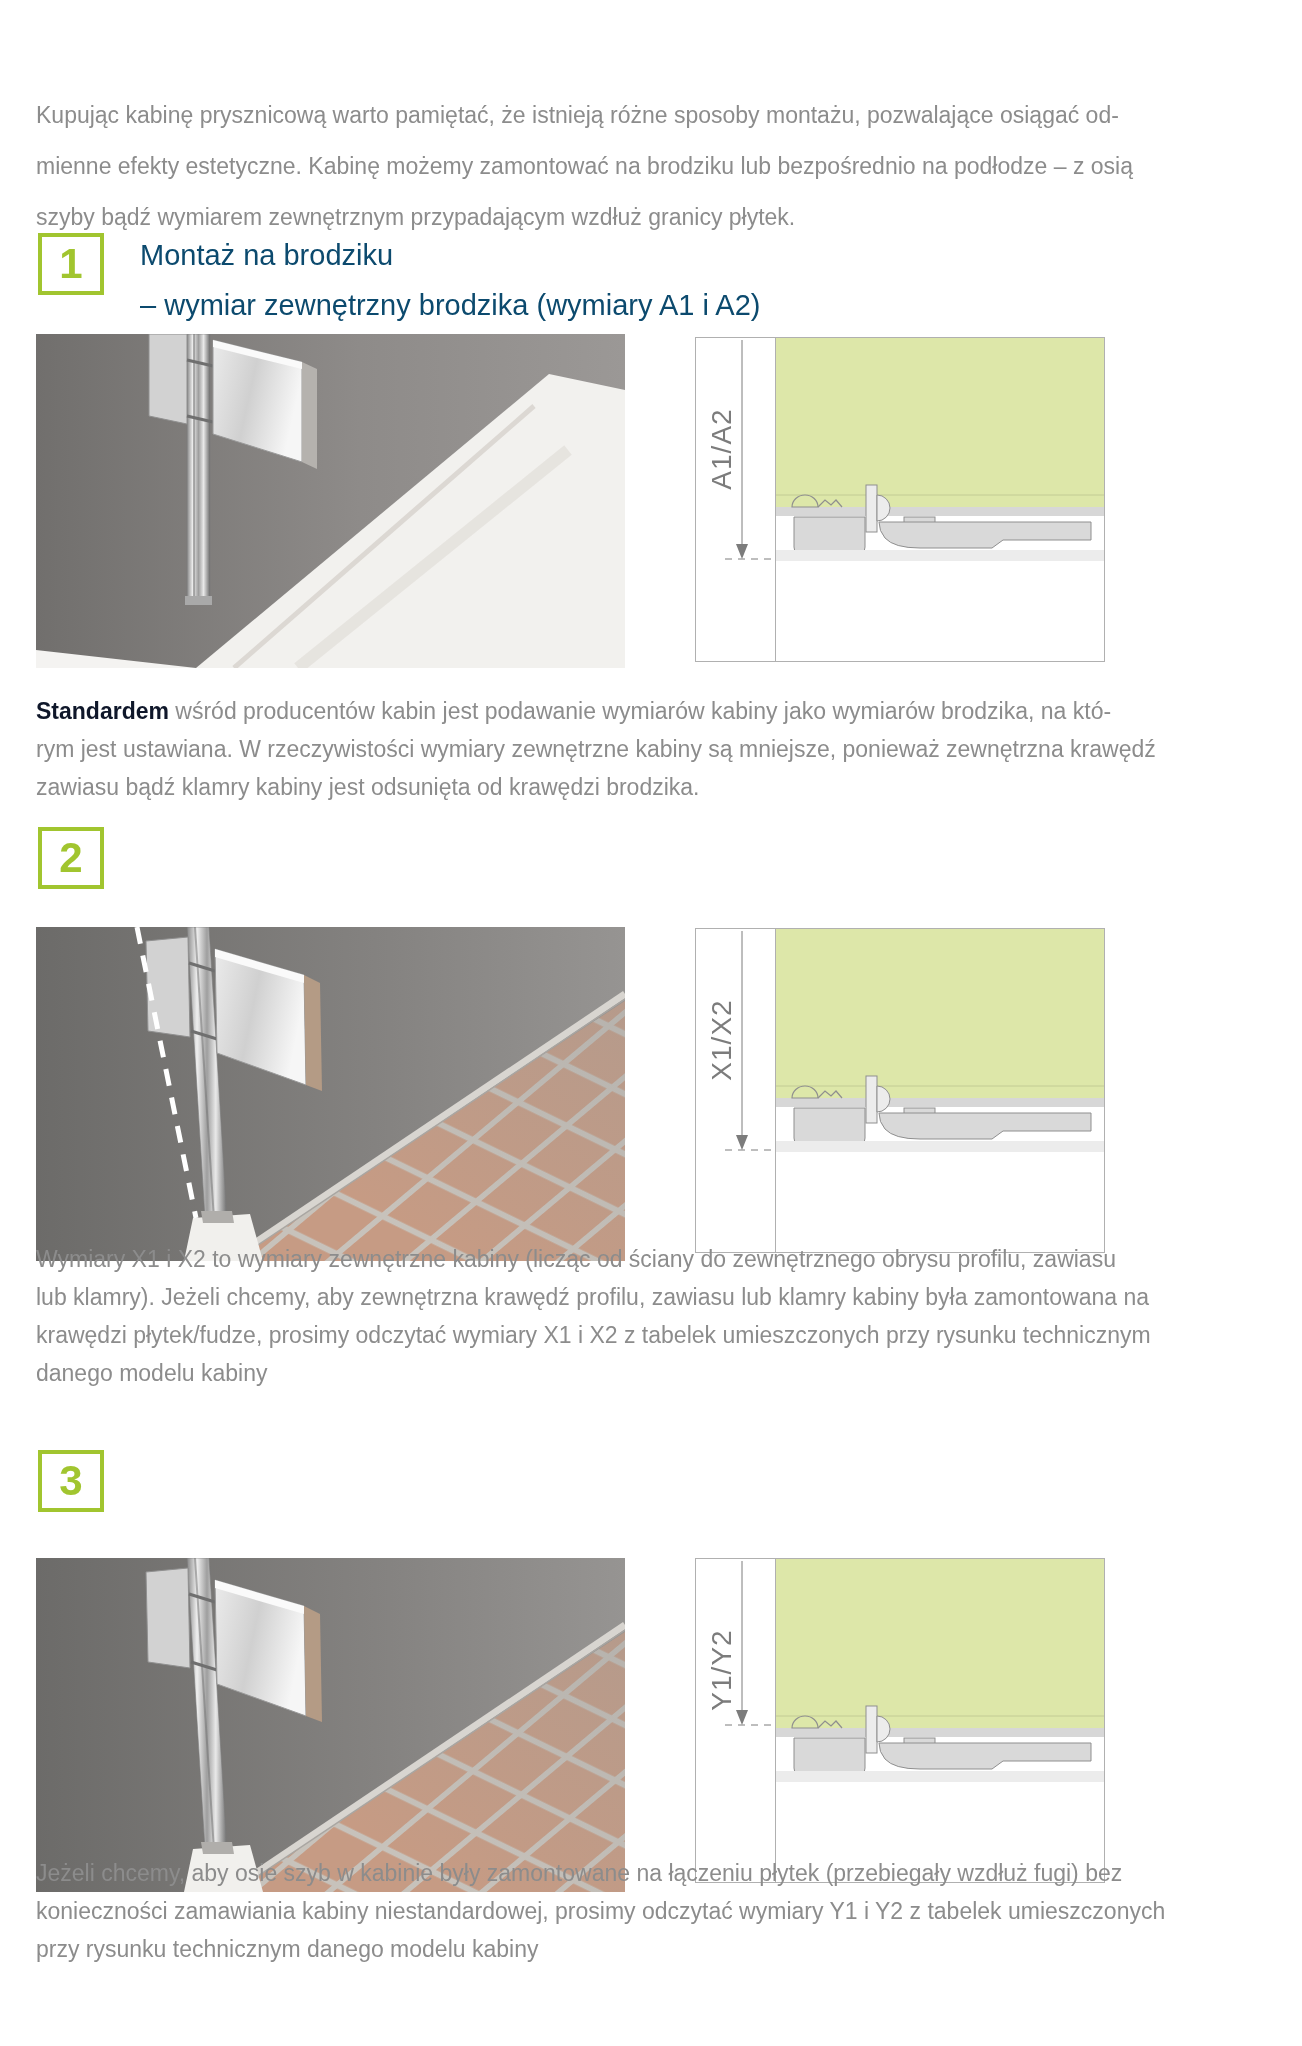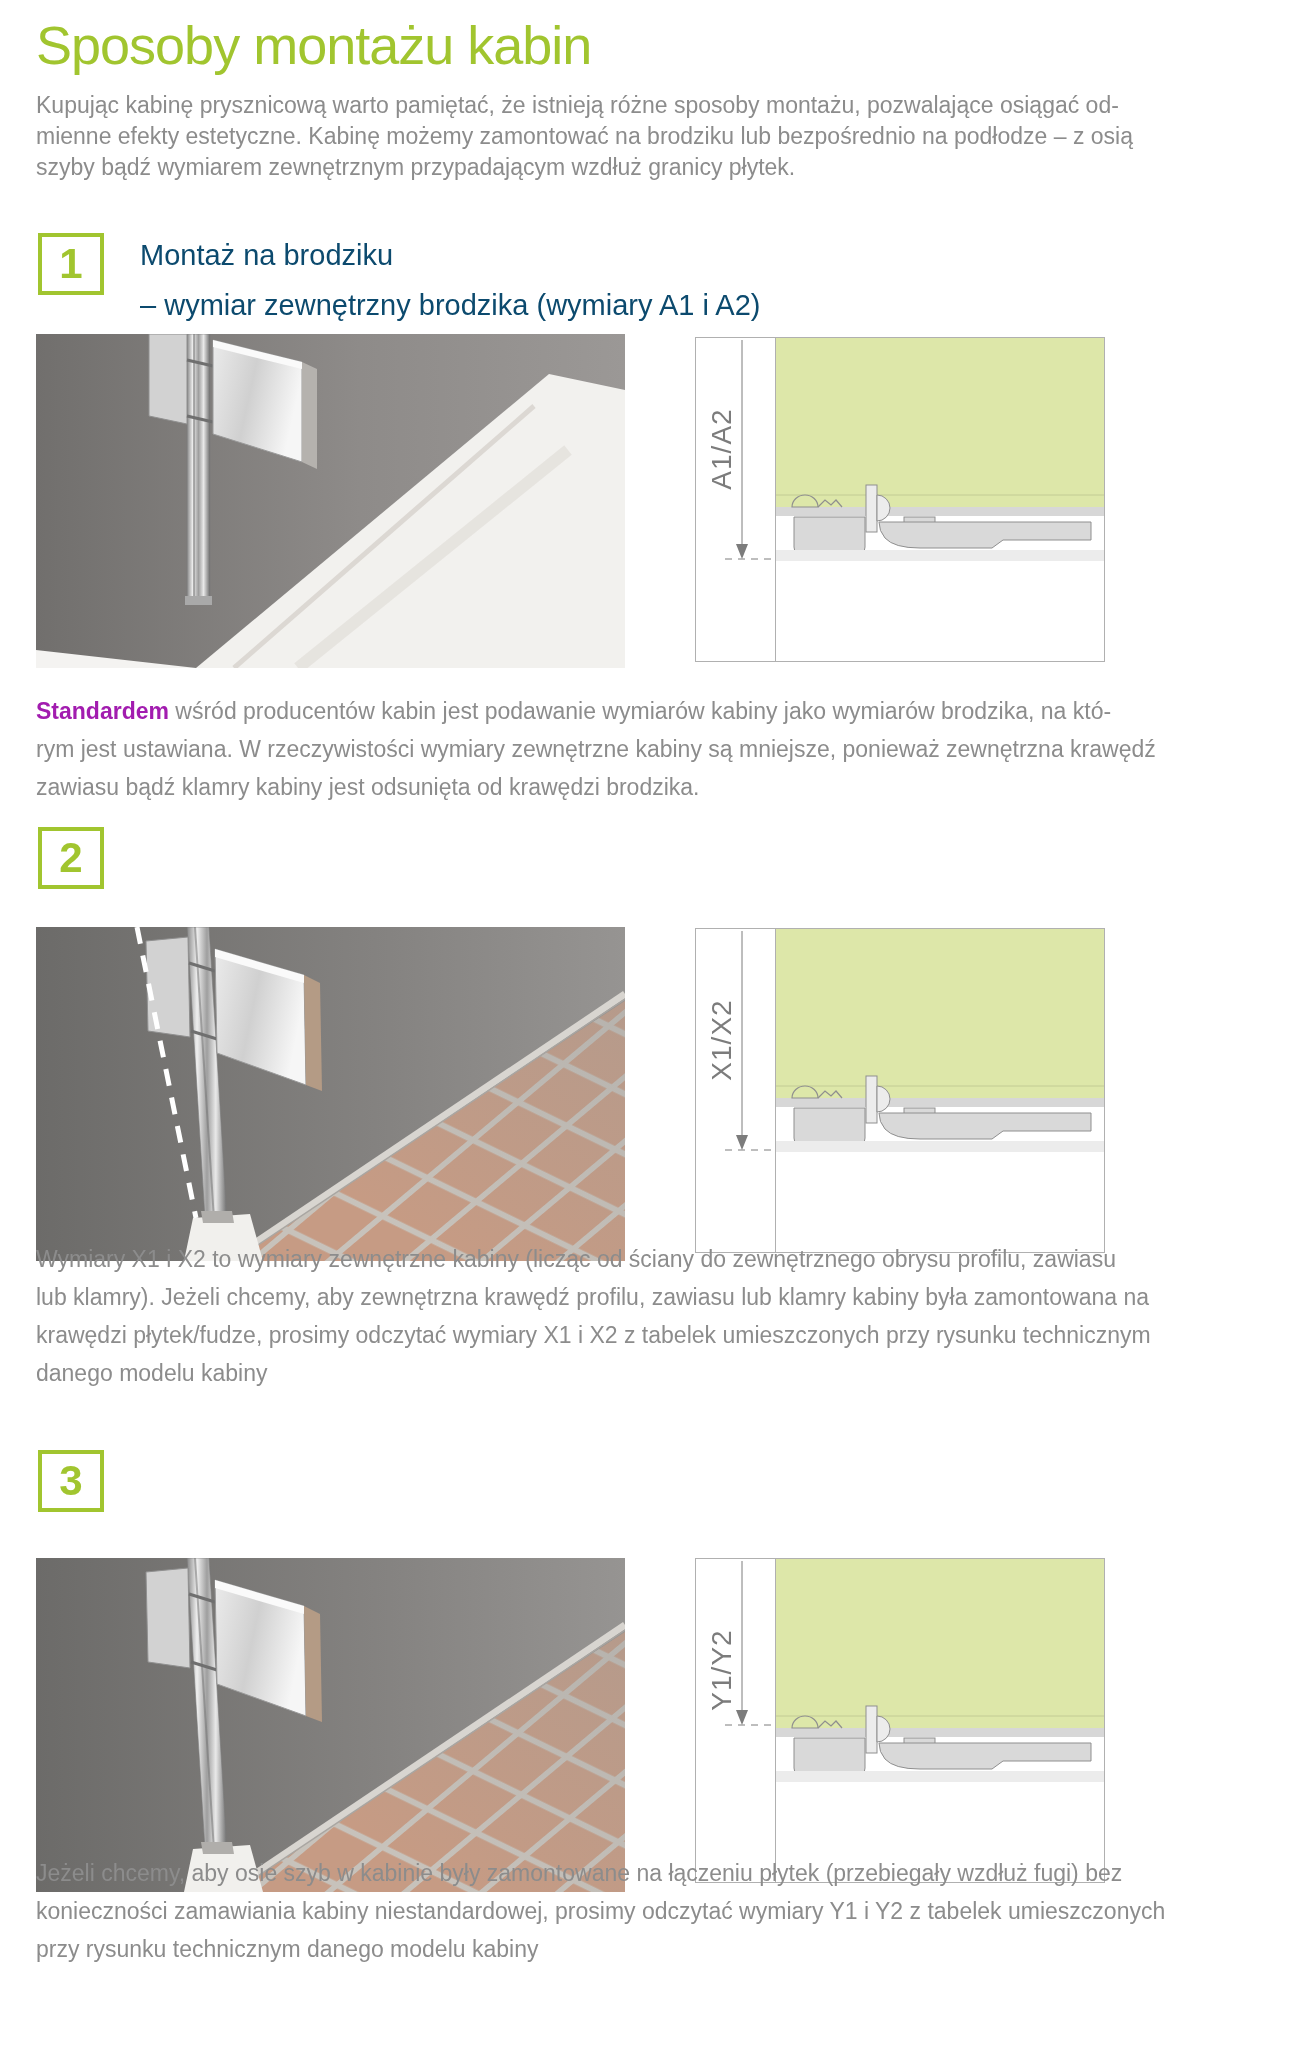--- a/index.html
+++ b/index.html
@@ -6,48 +6,47 @@
   .page{
     position:relative;width:1302px;height:2046px;background:#ffffff;
     font-family:"Liberation Sans", sans-serif;overflow:hidden;
   }
   .abs{position:absolute;}
   .page-title{
     left:36px;top:14px;font-size:54px;font-weight:300;color:#a1c52f;
     letter-spacing:-1px;margin:0;
   }
   .intro{
-    left:36px;top:90px;width:1252px;font-size:23px;line-height:31px;
+    left:36px;top:90px;width:1252px;font-size:23px;line-height:51px;
     color:#8c8c8c;margin:0;white-space:pre-line;
   }
   .badge{
     left:38px;width:58px;height:54px;border:4px solid #a1c52f;background:#fff;
     display:flex;align-items:center;justify-content:center;
   }
   .badge span{font-size:42px;font-weight:700;color:#a1c52f;line-height:1;}
   .sec-heading{
     left:140px;font-size:29px;font-weight:400;color:#0c4a6e;margin:0;
     line-height:50px;white-space:pre-line;width:1140px;
   }
   .photo{left:36px;width:589px;height:334px;}
   .diagram{left:695px;width:410px;height:325px;}
   .note{
     left:36px;width:1256px;font-size:23px;line-height:38px;color:#8c8c8c;margin:0;
   }
-  .note strong{color:#a21caf;font-weight:700;}
+  .note strong{color:#0f172a;font-weight:700;}
   .multiline{white-space:pre-line;}
   svg{display:block;}
   .dim-label{font-family:"Liberation Sans", sans-serif;letter-spacing:1px;}
 </style>
 </head>
 <body>
 
 <div class="page">
 
-  <h1 class="abs page-title">Sposoby montażu kabin</h1>
   <p class="abs intro multiline">Kupując kabinę prysznicową warto pamiętać, że istnieją różne sposoby montażu, pozwalające osiągać od-
 mienne efekty estetyczne. Kabinę możemy zamontować na brodziku lub bezpośrednio na podłodze – z osią
 szyby bądź wymiarem zewnętrznym przypadającym wzdłuż granicy płytek.</p>
 
   <div class="abs badge" style="top:233px">
     <span>1</span>
   </div>
   <h2 class="abs sec-heading" style="top:230px">Montaż na brodziku
 – wymiar zewnętrzny brodzika (wymiary A1 i A2)</h2>
 

